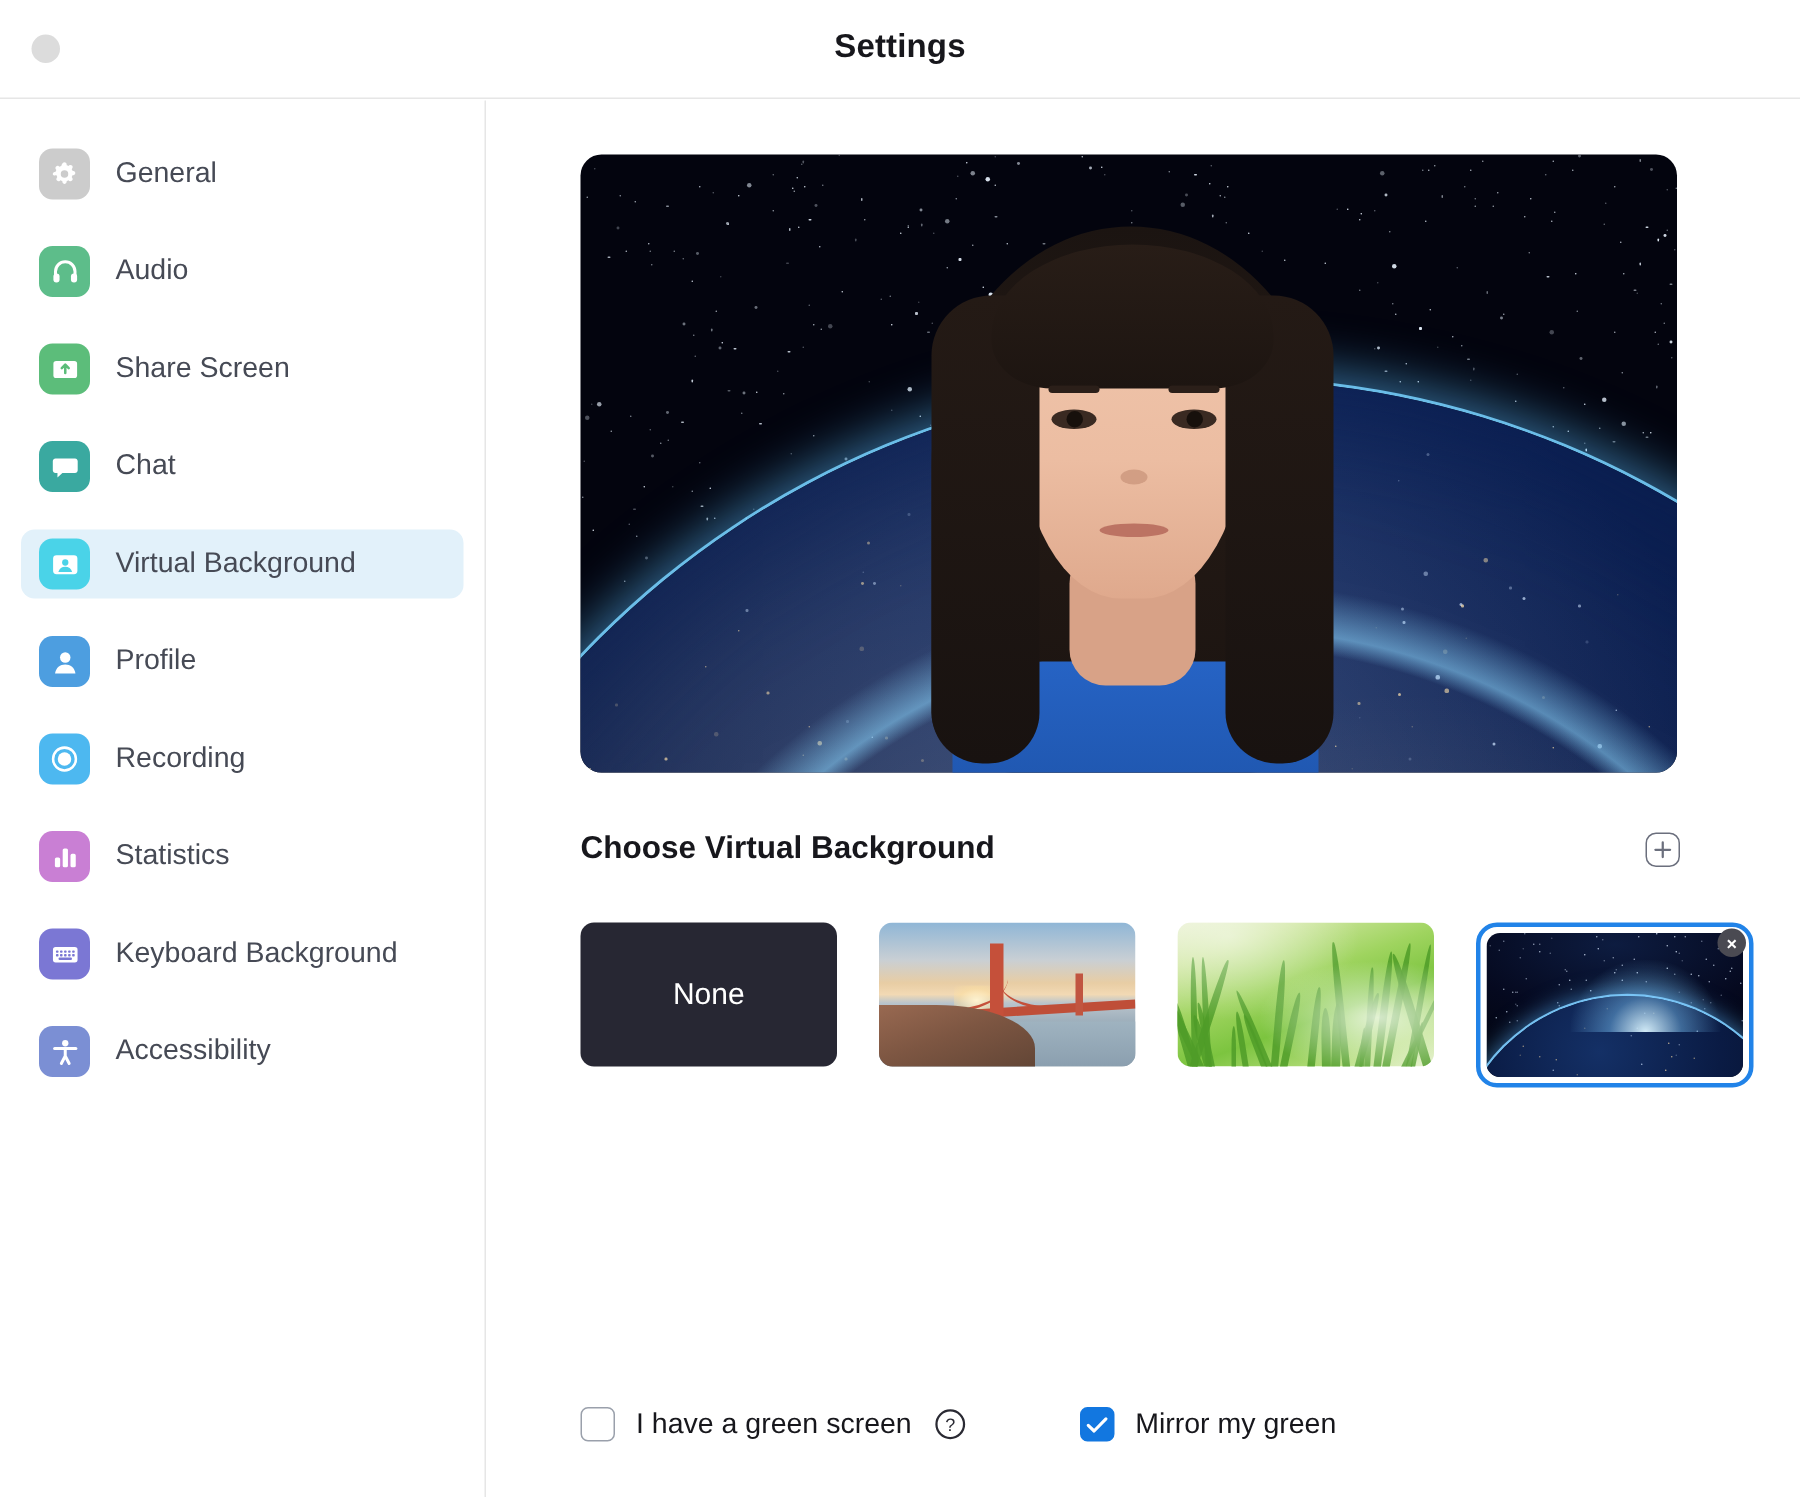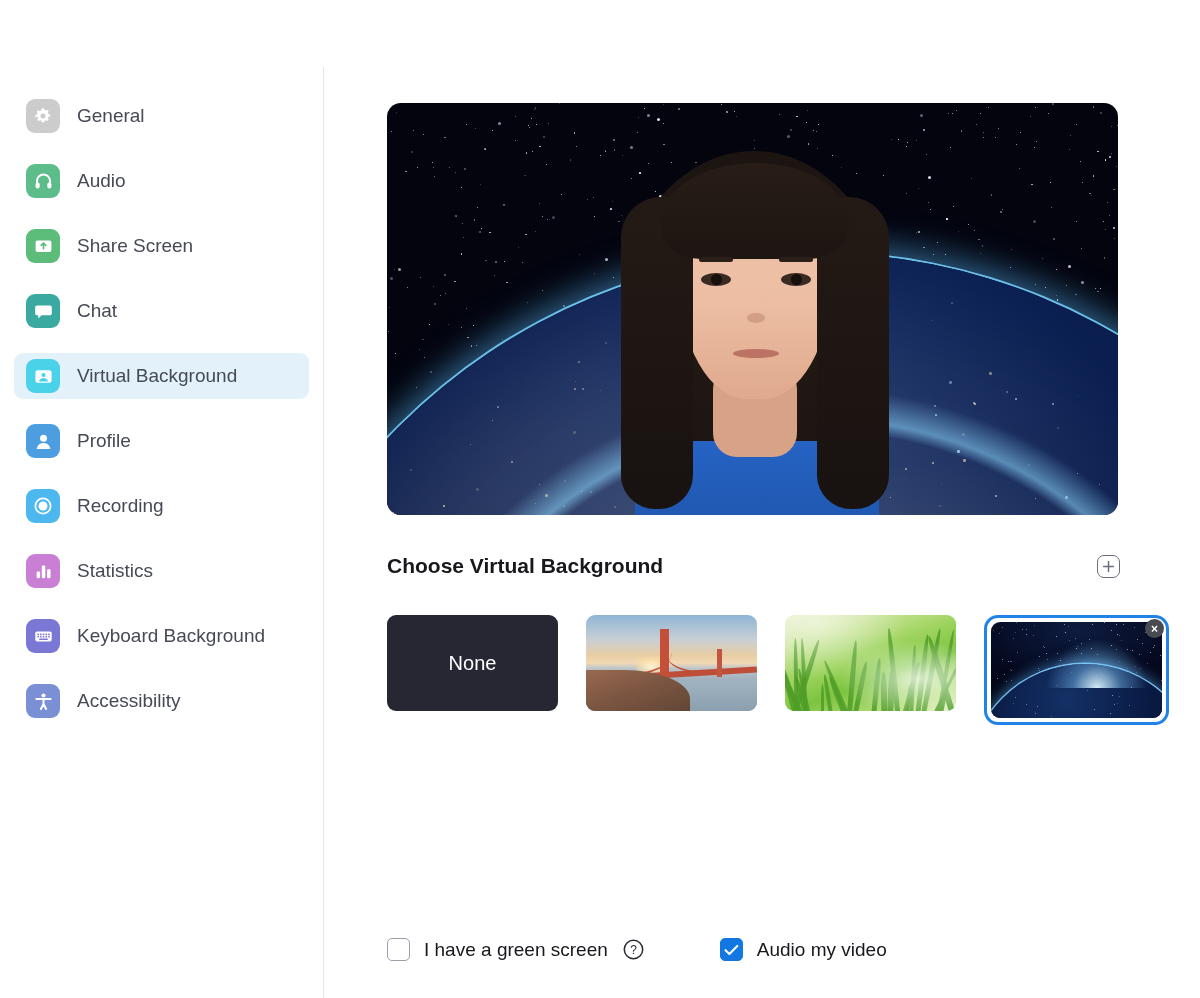--- a/index.html
+++ b/index.html
@@ -222,20 +222,24 @@
   }
   .ctrl-label { margin-left: 14px; font-size: 19px; color: #17171c; white-space: nowrap; }
   .help-icon { margin-left: 15px; width: 21px; height: 21px; cursor: pointer; }
   .spacer { width: 76px; }
 </style>
 </head>
 <body>
 
 <div class="window">
 
+  <div class="titlebar">
+    <div class="traffic-dot"></div>
+    <div class="win-title">Settings</div>
+  </div>
 
   <div class="sidebar" id="sidebar">
       <div class="nav-item">
         <span class="nav-icon" style="background:#cccccc">
           <svg width="20" height="20" viewBox="0 0 20 20">
             <path fill="#fff" d="M10 2.2c.7 0 1.3.5 1.4 1.2l.1.7c.4.1.8.3 1.1.5l.6-.4c.6-.4 1.3-.3 1.8.2s.6 1.2.2 1.8l-.4.6c.2.3.4.7.5 1.1l.7.1c.7.1 1.2.7 1.2 1.4s-.5 1.3-1.2 1.4l-.7.1c-.1.4-.3.8-.5 1.1l.4.6c.4.6.3 1.3-.2 1.8s-1.2.6-1.8.2l-.6-.4c-.3.2-.7.4-1.1.5l-.1.7c-.1.7-.7 1.2-1.4 1.2s-1.3-.5-1.4-1.2l-.1-.7c-.4-.1-.8-.3-1.1-.5l-.6.4c-.6.4-1.3.3-1.8-.2s-.6-1.2-.2-1.8l.4-.6c-.2-.3-.4-.7-.5-1.1l-.7-.1C2.7 11.3 2.2 10.7 2.2 10s.5-1.3 1.2-1.4l.7-.1c.1-.4.3-.8.5-1.1l-.4-.6c-.4-.6-.3-1.3.2-1.8s1.2-.6 1.8-.2l.6.4c.3-.2.7-.4 1.1-.5l.1-.7C8.7 2.7 9.3 2.2 10 2.2zm0 5.3a2.5 2.5 0 1 0 0 5 2.5 2.5 0 0 0 0-5z"></path>
           </svg>
         </span>
         <span class="nav-label">General</span>
       </div>
@@ -1071,18 +1075,18 @@
         <circle cx="10.5" cy="10.5" r="9.2" fill="none" stroke="#2a2a33" stroke-width="1.5"></circle>
         <text x="10.5" y="15" text-anchor="middle" font-size="12" font-family="Liberation Sans, sans-serif" fill="#2a2a33">?</text>
       </svg>
       <div class="spacer"></div>
       <div class="ctrl">
         <div class="cbox checked">
           <svg width="15" height="12" viewBox="0 0 15 12">
             <path d="M1.5 6.2 5.4 10 13.3 1.9" fill="none" stroke="#fff" stroke-width="2.1" stroke-linecap="round" stroke-linejoin="round"></path>
           </svg>
         </div>
-        <div class="ctrl-label">Audio my video</div>
+        <div class="ctrl-label">Mirror my green</div>
       </div>
     </div>
 
   </div>
 </div>
 
 </body></html>

